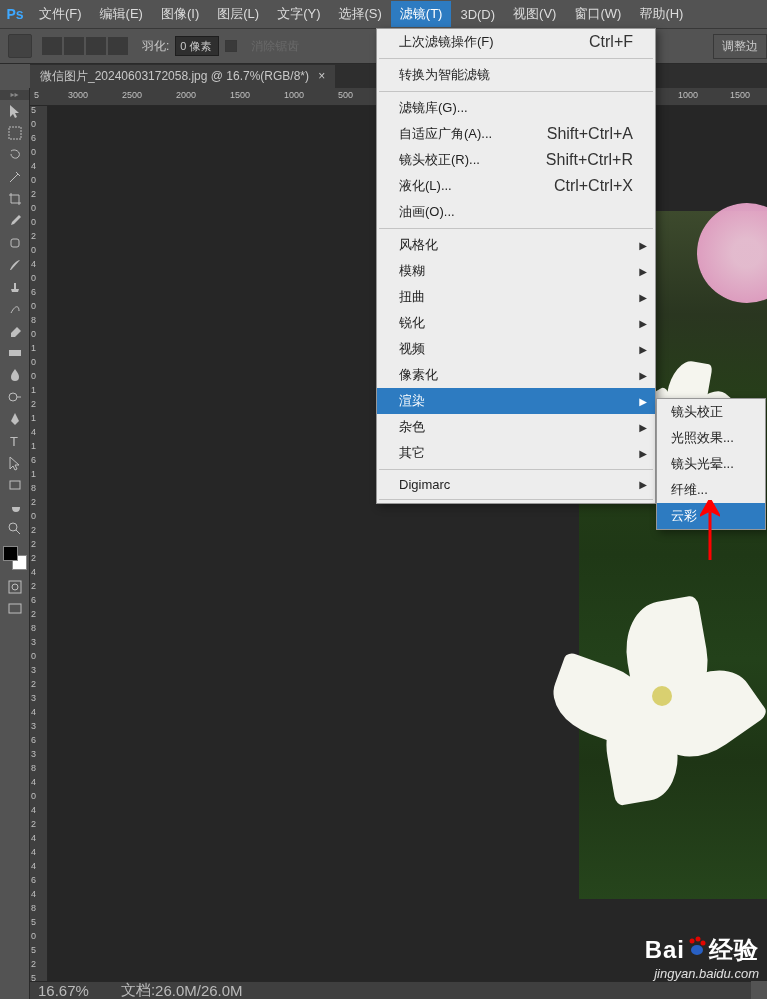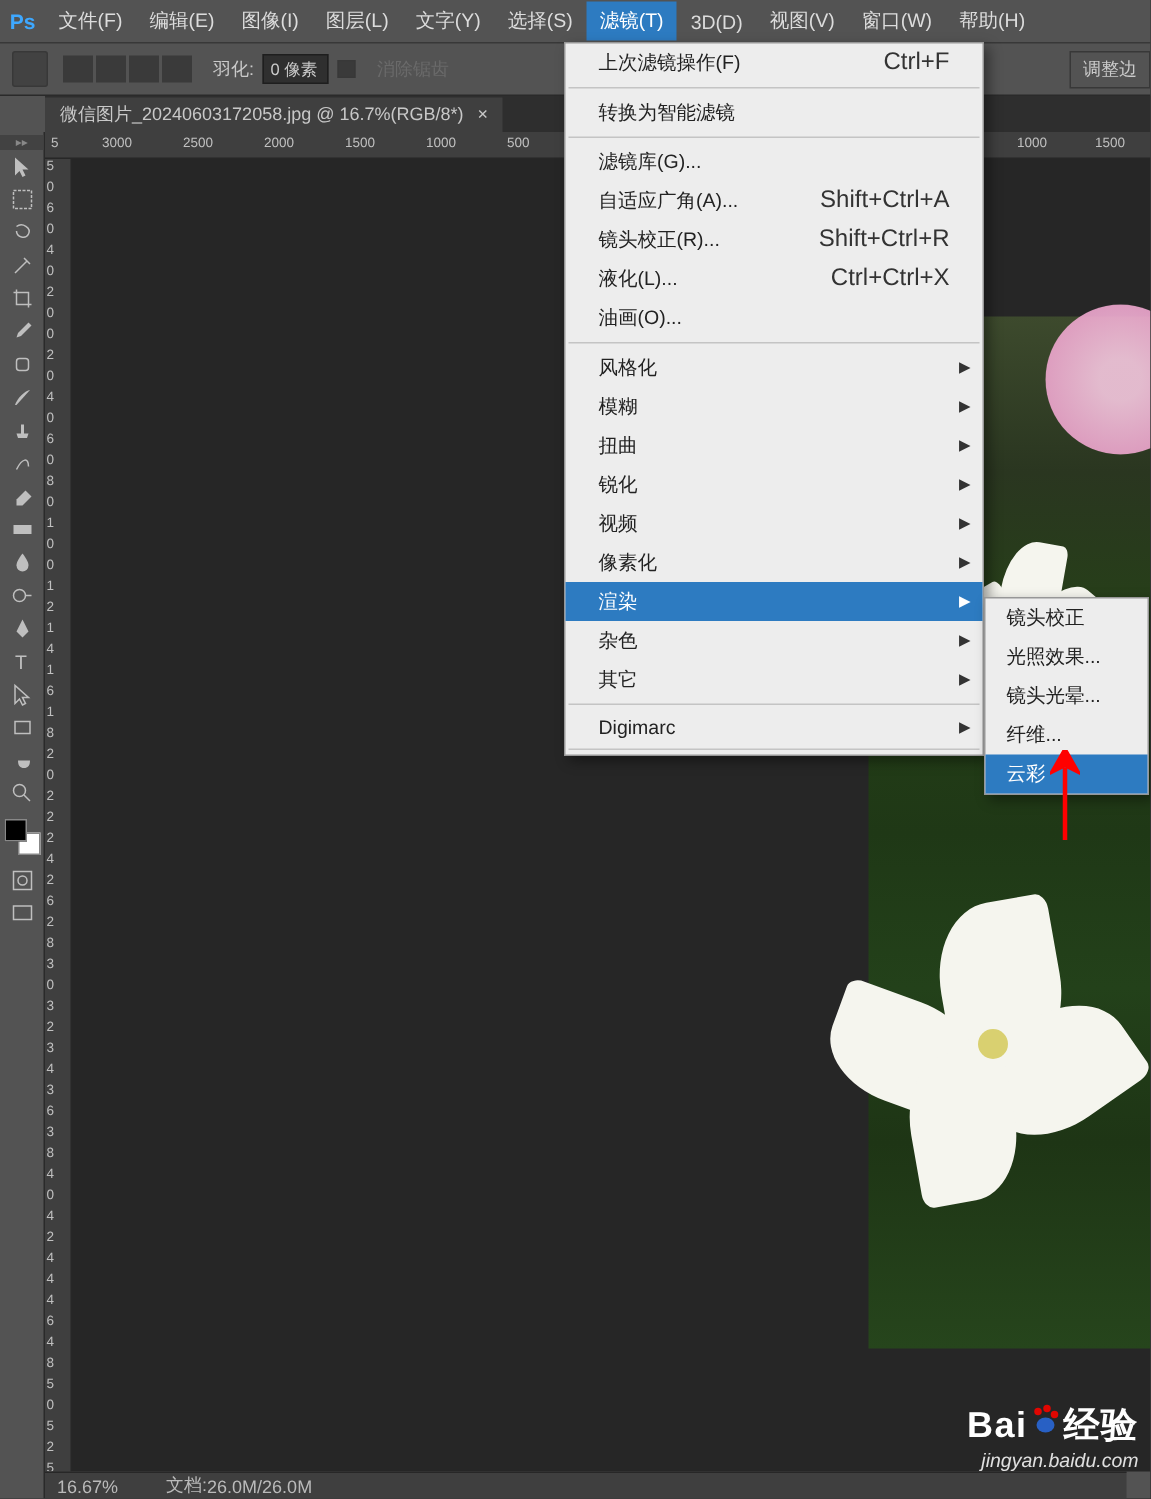--- a/index.html
+++ b/index.html
@@ -40,21 +40,21 @@
     .tick-v { font-size: 9px; color: #c0c0c0; position: absolute; left: 1px; writing-mode: horizontal-tb; width: 14px; text-align: left; line-height: 8px; }
     
     .canvas-area { position: absolute; top: 18px; left: 48px; right: 0; bottom: 18px; background: #262626; overflow: hidden; }
     
     .image-part { position: absolute; top: 105px; right: 0; width: 188px; height: 688px; background: linear-gradient(180deg, #3d4a2d 0%, #2a3620 15%, #264018 30%, #1f3816 50%, #23411a 65%, #1e3515 80%, #26451c 100%); }
     .flower1 { position: absolute; top: -8px; right: -30px; width: 100px; height: 100px; background: radial-gradient(circle, #f6c8e0 20%, #f0a8d0 70%, transparent 75%); opacity: 0.9; border-radius: 50%; }
     .flower2 { position: absolute; top: 150px; right: 40px; width: 80px; height: 120px; }
     .flower3 { position: absolute; top: 390px; right: 0; width: 200px; height: 200px; }
     .petal { position: absolute; background: #f5f5ee; border-radius: 50% 10% 50% 10%; }
     
-    .statusbar { position: absolute; bottom: 0; left: 30px; right: 16px; height: 18px; background: #3f3f3f; display: flex; align-items: center; padding: 0 8px; font-size: 12px; color: #bababa; border-top: 1px solid #272727; }
+    .statusbar { position: absolute; bottom: 0; left: 30px; right: 16px; height: 18px; background: #3f3f3f; display: flex; align-items: center; padding: 0 8px; font-size: 15px; color: #bababa; border-top: 1px solid #272727; }
     .statusbar .sep { margin: 0 16px; }
     
     .dropdown { position: absolute; top: 28px; left: 376px; width: 280px; background: #ededed; border: 1px solid #979797; box-shadow: 3px 3px 8px rgba(0,0,0,0.4); z-index: 100; }
     .dd-item { display: flex; align-items: center; justify-content: space-between; padding: 4px 22px; font-size: 13px; color: #222; cursor: pointer; position: relative; }
     .dd-item.highlight { background: #2d7bc1; color: #fff; }
     .dd-sep { height: 1px; background: #c4c4c4; margin: 3px 2px; }
     .dd-arrow { position: absolute; right: 8px; font-size: 10px; color: #333; }
     .dd-item.highlight .dd-arrow { color: #fff; }
     .dd-short { color: #333; font-size: 16px; }
     

